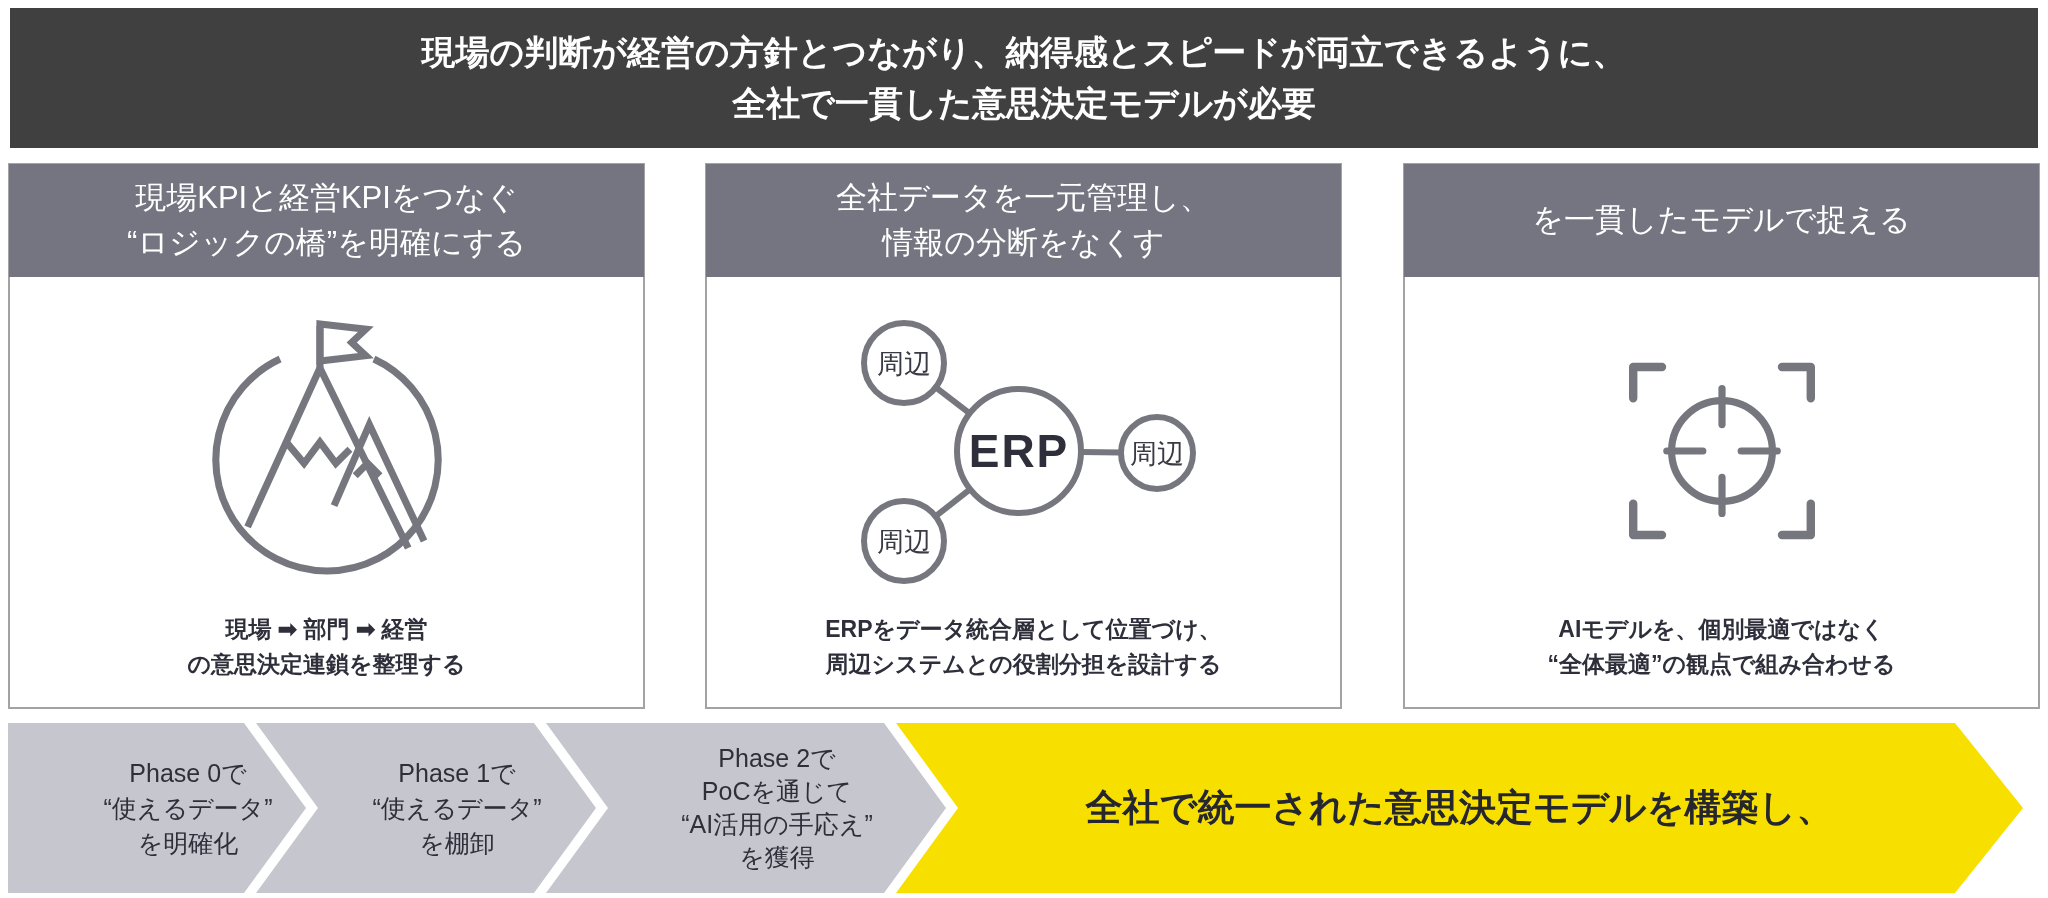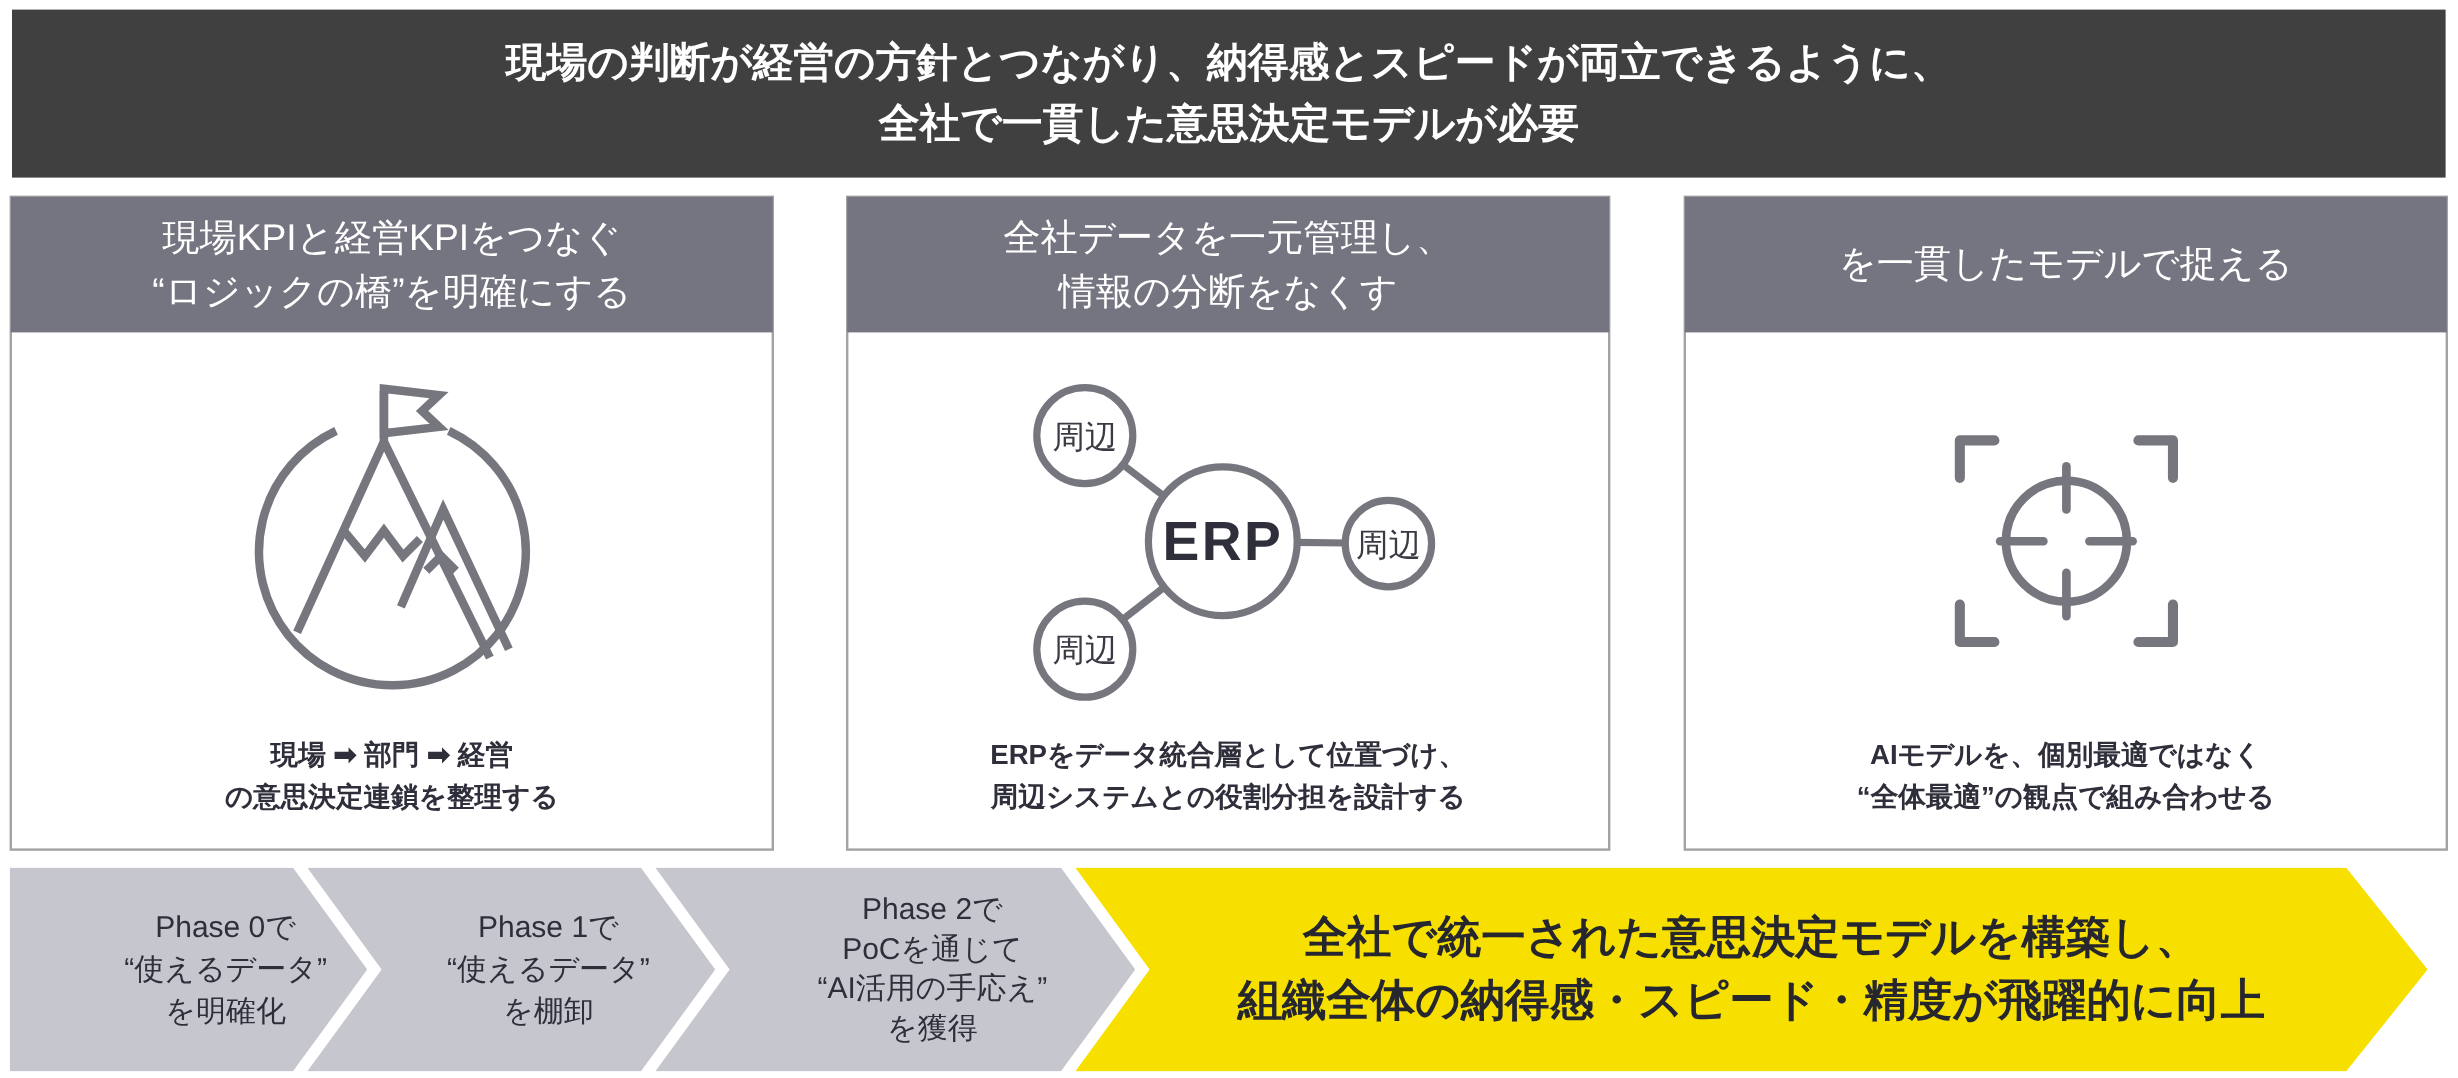--- a/index.html
+++ b/index.html
@@ -156,14 +156,13 @@
 
 <div class="phase phase-mid phase-2" style="left:546px;width:400px;">
   <div>Phase 2で</div>
   <div>PoCを通じて</div>
   <div>“AI活用の手応え”</div>
   <div>を獲得</div>
 </div>
 
 <div class="result-arrow">
   <div class="result-line-bold">全社で統一された意思決定モデルを構築し、</div>
-  <div class="result-line-bold">組織全体の納得感・スピード・精度が飛躍的に向上</div>
 </div>
 
 </body></html>

